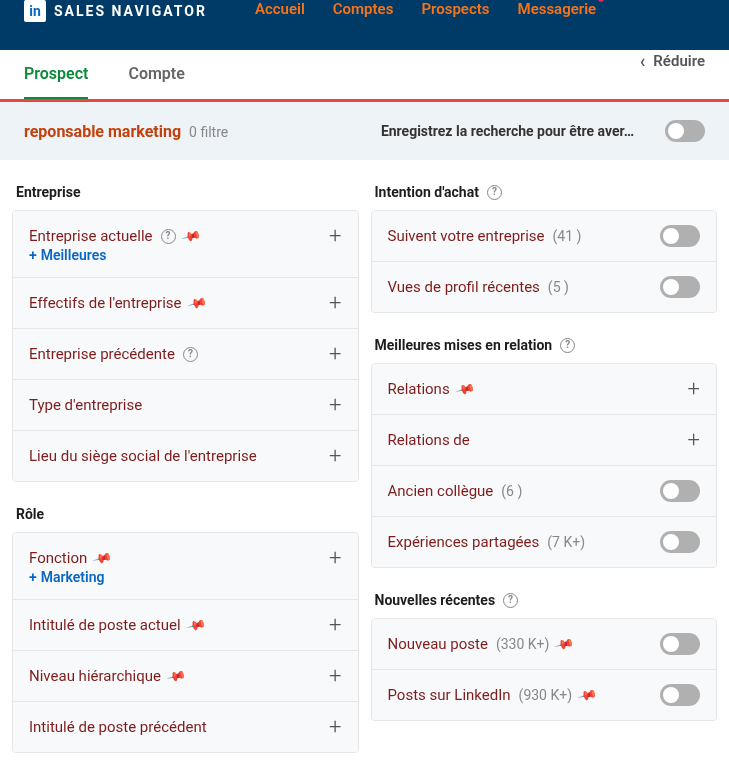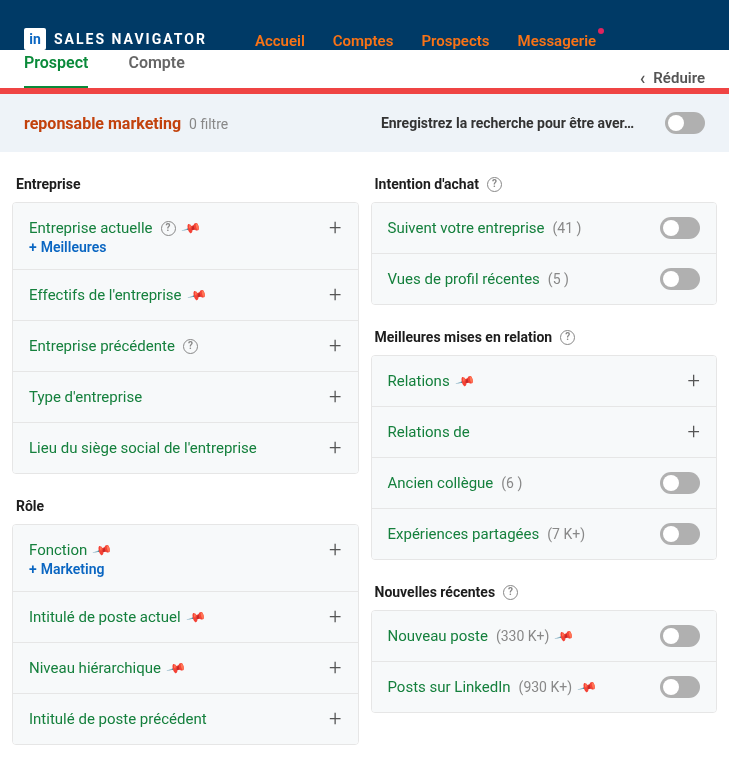--- a/index.html
+++ b/index.html
@@ -1,44 +1,44 @@
 <!DOCTYPE html>
 <html><head>
 <meta charset="utf-8">
 <style>
 * { box-sizing: border-box; margin: 0; padding: 0; }
 body { font-family: -apple-system, BlinkMacSystemFont, "Segoe UI", Roboto, sans-serif; background: #fff; width: 729px; }
-.topnav { background: #003a66; height: 50px; display: flex; align-items: flex-end; padding: 0 24px; gap: 28px; }
+.topnav { background: #003a66; height: 50px; display: flex; align-items: flex-start; padding: 0 24px; gap: 28px; }
 .logo { display: flex; align-items: center; gap: 8px; color: #fff; }
 .logo-box { background: #fff; color: #0a66c2; font-weight: 700; font-size: 14px; width: 22px; height: 22px; display: flex; align-items: center; justify-content: center; border-radius: 2px; }
 .logo-text { color: #fff; font-size: 14px; letter-spacing: 2px; font-weight: 700; }
 .nav-links { display: flex; gap: 28px; margin-left: 20px; }
 .nav-link { color: #f97316; font-size: 15px; text-decoration: none; font-weight: 600; position: relative; }
 .nav-dot::after { content:''; position:absolute; top:-4px; right:-8px; width:6px; height:6px; background:#e0245e; border-radius:50%; }
-.tabs-bar { display: flex; align-items: flex-end; justify-content: space-between; padding: 0 24px; border-bottom: 6px solid #ef4444; height: 44px; }
+.tabs-bar { display: flex; align-items: flex-start; justify-content: space-between; padding: 0 24px; border-bottom: 3px solid #ef4444; height: 52px; }
 .tabs { display: flex; gap: 40px; }
 .tab { font-size: 16px; font-weight: 600; color: #666; padding: 14px 0; border-bottom: 2px solid transparent; cursor: pointer; }
 .tab.active { color: #0a8a3a; border-bottom: 2px solid #0a8a3a; }
 .reduce { display: flex; align-items: center; gap: 8px; color: #555; font-size: 15px; font-weight: 600; cursor: pointer; }
 .search-bar { background: #eef3f8; padding: 18px 24px; display: flex; align-items: center; justify-content: space-between; }
 .search-left { display: flex; align-items: baseline; gap: 8px; }
 .search-query { font-size: 16px; font-weight: 700; color: #c2410c; }
 .filter-count { font-size: 14px; color: #888; }
 .search-right { display: flex; align-items: center; gap: 31px; }
 .save-text { font-size: 14px; font-weight: 700; color: #333; max-width: 260px; white-space: nowrap; overflow: hidden; text-overflow: ellipsis; }
 .toggle { width: 40px; height: 22px; background: #b0b0b0; border-radius: 11px; position: relative; cursor: pointer; }
 .toggle::after { content:''; position:absolute; width:16px; height:16px; background:#fff; border-radius:50%; top:3px; left:3px; }
 .columns { display: flex; padding: 12px 12px 0 12px; gap: 12px; }
 .col { flex: 1; min-width: 0; }
 .section-title { font-size: 14px; font-weight: 700; color: #1d1d1d; padding: 12px 4px 10px 4px; display: flex; align-items: center; gap: 8px; }
 .group { background: #fff; border: 1px solid #e6e6e6; border-radius: 4px; overflow: hidden; }
 .row { display: flex; align-items: center; justify-content: space-between; padding: 14px 16px; background: #f7f9fa; border-bottom: 1px solid #e6e6e6; }
 .row:last-child { border-bottom: none; }
 .row-left { display: flex; align-items: center; gap: 8px; min-width: 0; }
-.row-label { font-size: 15px; color: #15803d; font-weight: 400; }
+.row-label { font-size: 15px; color: #7f1d1d; font-weight: 400; }
 .count { font-size: 14px; color: #888; }
 .plus-btn { font-size: 22px; color: #555; font-weight: 300; cursor: pointer; line-height: 1; }
 .chip-row { padding: 0 16px 14px 16px; background: #f7f9fa; margin-top: -6px; }
 .add-chip { color: #0a66c2; font-size: 14px; font-weight: 600; display: flex; align-items: center; gap: 4px; cursor: pointer; }
 .help-icon { width:15px; height:15px; border:1.5px solid #888; border-radius:50%; display:inline-flex; align-items:center; justify-content:center; font-size:10px; color:#888; font-weight:700; line-height:1; }
 .pin-icon { color:#aaa; font-size:13px; transform: rotate(30deg); display:inline-block; }
 .chevron { font-size: 18px; color: #555; }
 </style>
 </head>
 <body>

